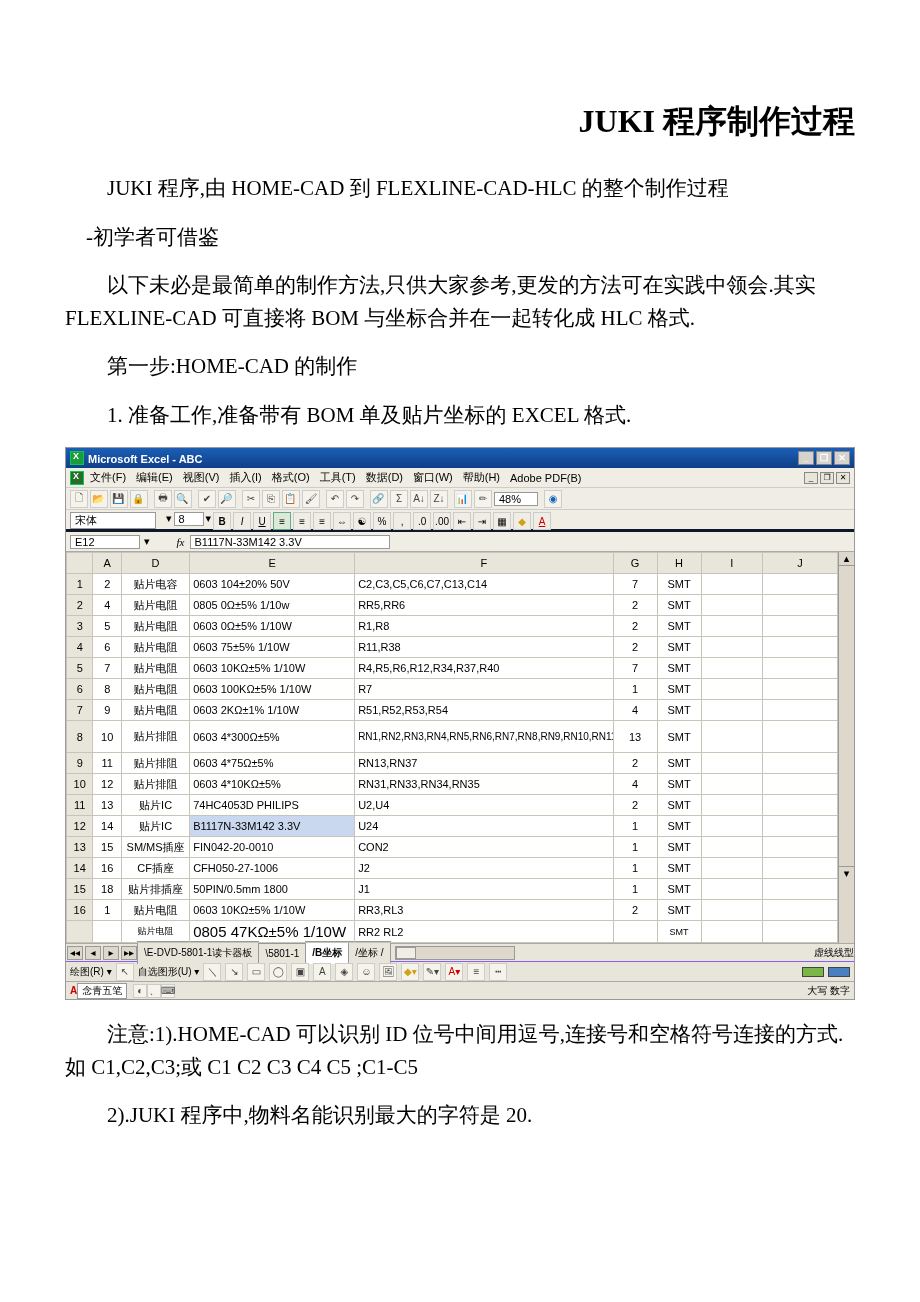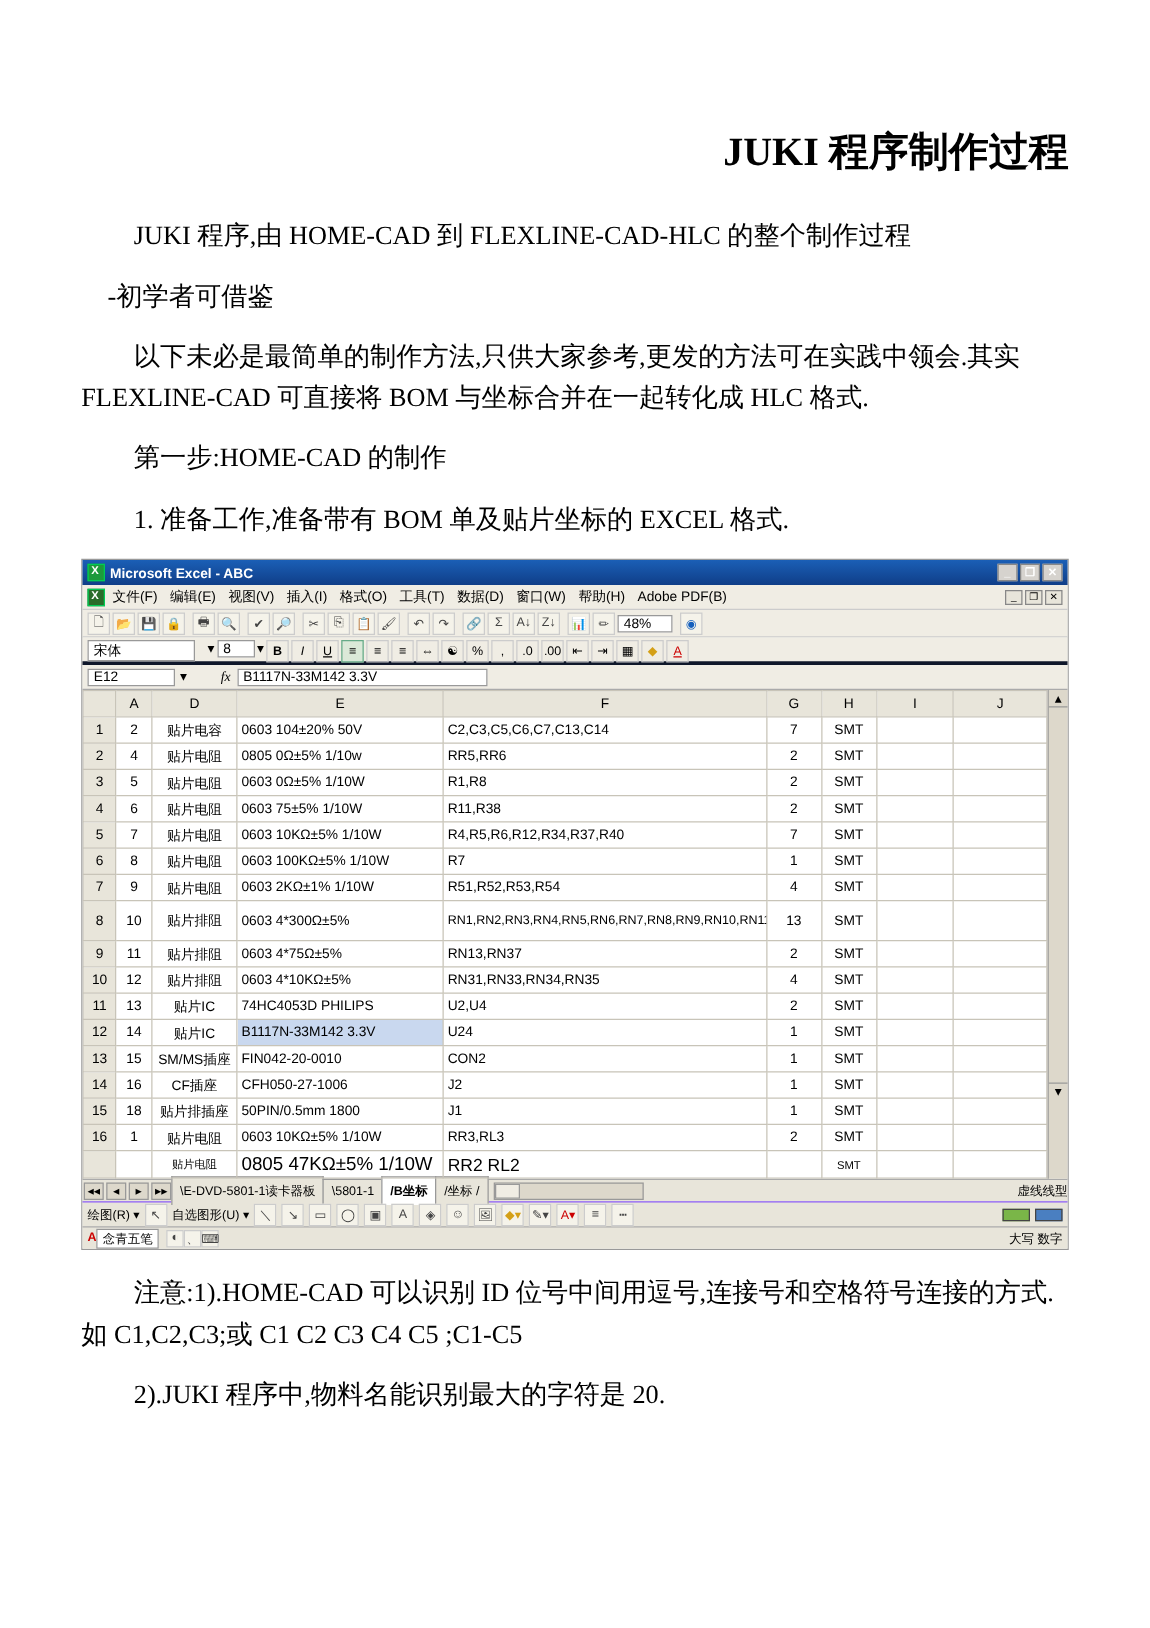--- a/index.html
+++ b/index.html
@@ -368,21 +368,21 @@
               <td class="c">2</td>
               <td class="c">SMT</td>
               <td></td>
               <td></td>
             </tr>
             <tr class="cutrow" style="height: 10px;">
               <th class="rowh"></th>
               <td class="c" style="font-size: 9px; overflow: hidden;"></td>
               <td class="c" style="font-size: 9px; overflow: hidden;">贴片电阻</td>
               <td style="font-size: 15px; overflow: hidden;">0805 47KΩ±5% 1/10W</td>
-              <td style="font-size: 14px; overflow: hidden;">RR2 RL2</td>
+              <td style="font-size: 11px; overflow: hidden;">RR2 RL2</td>
               <td class="c" style="font-size: 9px; overflow: hidden;"></td>
               <td class="c" style="font-size: 9px; overflow: hidden;">SMT</td>
               <td></td>
               <td></td>
             </tr>
           </tbody>
     </table>
   </div>
   <div class="vscroll">
     <div style="height:14px;border-bottom:1px solid #999;text-align:center">▴</div>

